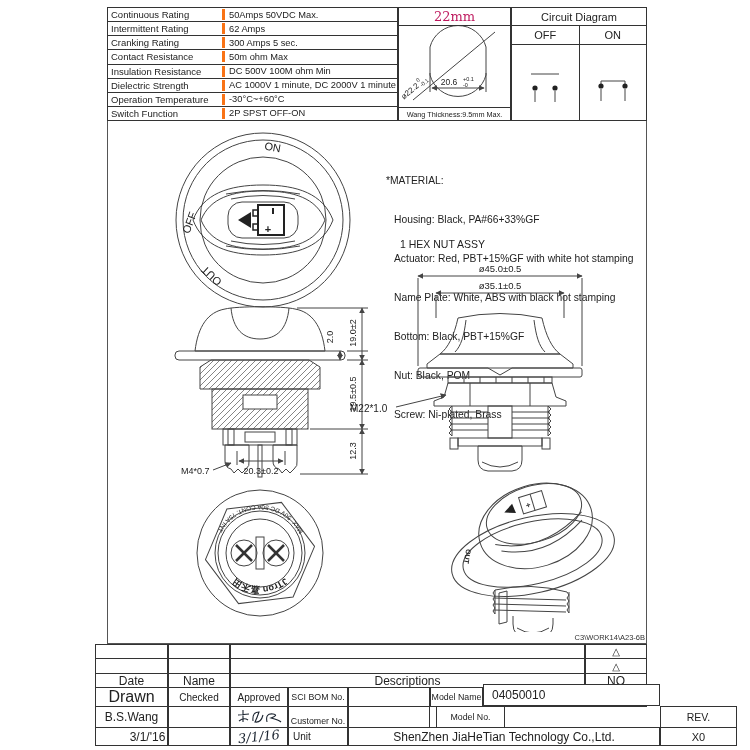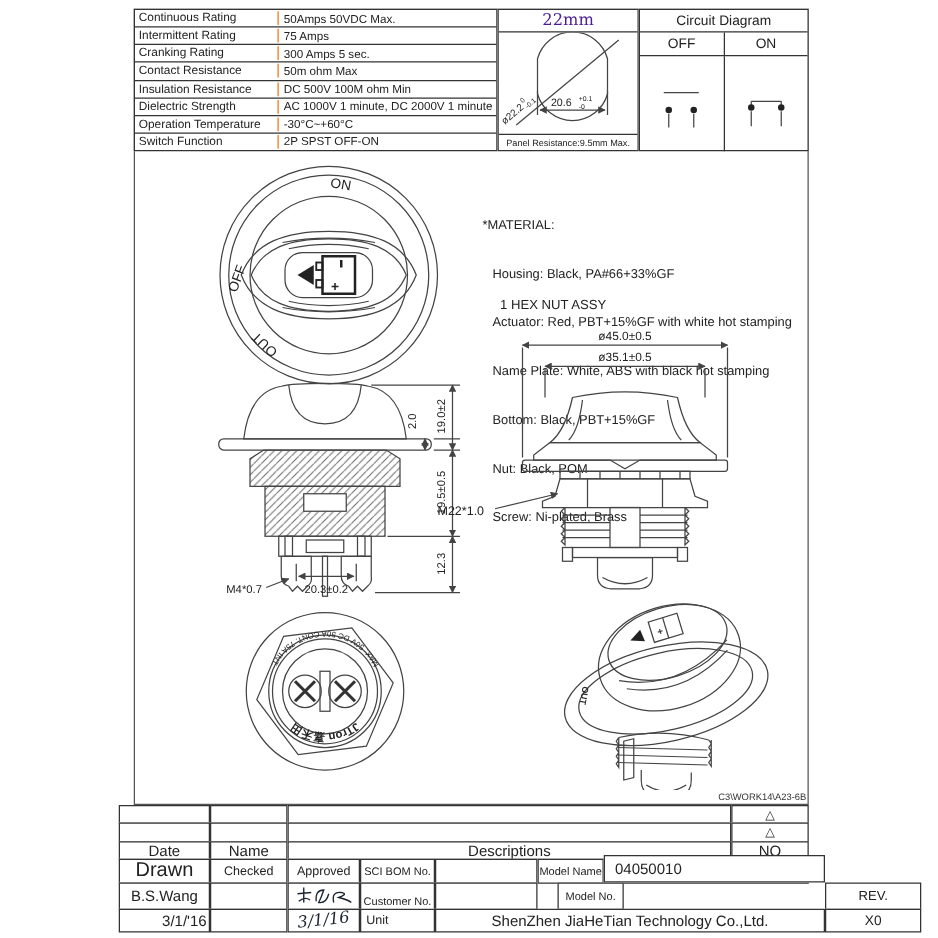--- a/index.html
+++ b/index.html
@@ -5,26 +5,26 @@
   html,body{margin:0;padding:0;background:#fff;}
   #page{position:relative;width:750px;height:750px;background:#fff;
         font-family:"Liberation Sans",sans-serif;color:#222;overflow:hidden;}
   .abs{position:absolute;box-sizing:border-box;}
   
   #frame{border:1px solid #555;}
   
   #spec{border:1px solid #333;display:flex;flex-direction:column;background:#fff;}
   .spec-row{flex:1;display:flex;border-bottom:1px solid #333;align-items:center;}
   .spec-row:last-child{border-bottom:none;}
-  .spec-label{width:108px;padding:0 3px;border-right:1px solid #f97316;font-size:9.5px;white-space:nowrap;overflow:hidden;}
+  .spec-label{width:108px;padding:0 3px;border-right:3px solid #f97316;font-size:9.5px;white-space:nowrap;overflow:hidden;}
   .spec-value{flex:1;padding:0 4px;font-size:9.3px;white-space:nowrap;overflow:hidden;}
   
   .panel{border:1px solid #333;background:#fff;}
   .panel-h{border-bottom:1px solid #333;text-align:center;font-size:11px;display:flex;align-items:center;justify-content:center;}
-  #hole-title{color:#4c1d95;font-family:"DejaVu Serif",serif;font-size:13px;}
+  #hole-title{color:#be185d;font-family:"DejaVu Serif",serif;font-size:13px;}
   #circ-sub{display:flex;border-bottom:1px solid #333;}
   #circ-sub div{flex:1;text-align:center;font-size:11px;line-height:18px;}
   #circ-sub div:first-child{border-right:1px solid #333;}
   #circ-body{display:flex;}
   #circ-body .ccell{flex:1;}
   #circ-body .ccell:first-child{border-right:1px solid #333;}
   
   #materials{font-size:10.3px;line-height:13px;white-space:pre;}
   #materials .mline{padding-left:8px;}
   #materials .mline:first-child{padding-left:0;}
@@ -47,21 +47,21 @@
 
   <div id="frame" class="abs" style="left:107px;top:7px;width:540px;height:637px;"></div>
 
   <div id="spec" class="abs" style="left:107px;top:7px;width:291px;height:114px;">
     <div class="spec-row">
         <div class="spec-label">Continuous Rating</div>
         <div class="spec-value">50Amps   50VDC Max.</div>
       </div>
     <div class="spec-row">
         <div class="spec-label">Intermittent Rating</div>
-        <div class="spec-value">75 Amps</div>
+        <div class="spec-value">62 Amps</div>
       </div>
     <div class="spec-row">
         <div class="spec-label">Cranking Rating</div>
         <div class="spec-value">300 Amps  5 sec.</div>
       </div>
     <div class="spec-row">
         <div class="spec-label">Contact Resistance</div>
         <div class="spec-value">50m ohm Max</div>
       </div>
     <div class="spec-row">
@@ -102,21 +102,21 @@
       <text x="50" y="59" font-size="8.5" text-anchor="middle">20.6</text>
       <text x="64" y="55" font-size="5.5">+0.1</text>
       <text x="64" y="61" font-size="5.5">-0</text>
 
       <g transform="rotate(-40 14 66)">
         <text x="2" y="66" font-size="8">ø22.2</text>
         <text x="24" y="62" font-size="5.5">0</text>
         <text x="24" y="68" font-size="5.5">-0.1</text>
       </g>
     </svg>
-    <div class="panel-h" style="border-top:1px solid #333;border-bottom:none;height:13px;font-size:7.3px;white-space:nowrap;">Panel Resistance:9.5mm Max.</div>
+    <div class="panel-h" style="border-top:1px solid #333;border-bottom:none;height:13px;font-size:7.3px;white-space:nowrap;">Wang Thickness:9.5mm Max.</div>
   </div>
 
   <div class="abs panel" style="left:511px;top:7px;width:136px;height:114px;">
     <div class="panel-h" style="height:17px;">Circuit Diagram</div>
     <div id="circ-sub">
       <div>OFF</div>
       <div>ON</div>
     </div>
     <div id="circ-body" style="height:76px;">
       <div class="ccell">
@@ -375,21 +375,21 @@
 
   <div class="cell abs" style="left:95px;top:706px;width:73px;height:22px;font-size:12px;">B.S.Wang</div>
   <div class="cell abs" style="left:168px;top:706px;width:62px;height:22px;"></div>
   <div class="cell abs" style="left:230px;top:706px;width:58px;height:22px;">
     <svg width="50" height="18" viewBox="0 0 50 18">
       <path d="M4,7 L15,6 M9,2 L9,14 M5,13 Q10,9 14,12 M19,13 Q18,4 25,4 Q23,10 21,14 Q27,15 29,7 M33,14 Q31,5 39,6 Q45,7 37,10 Q45,12 47,14" fill="none" stroke="#1b2430" stroke-width="1.1"></path>
     </svg>
   </div>
   <div class="cell abs" style="left:288px;top:706px;width:60px;height:30px;font-size:8.8px;">Customer No.</div>
   <div class="cell abs" style="left:348px;top:706px;width:82px;height:22px;"></div>
-  <div class="cell abs" style="left:446px;top:706px;width:53px;height:22px;font-size:8.8px;">Model No.</div>
+  <div class="cell abs" style="left:436px;top:706px;width:69px;height:22px;font-size:8.8px;">Model No.</div>
   <div class="cell abs left" style="left:483px;top:684px;width:177px;height:22px;font-size:12px;padding-left:8px;">04050010</div>
   <div class="cell abs" style="left:660px;top:706px;width:77px;height:22px;font-size:10.5px;">REV.</div>
 
   <div class="cell abs" style="left:95px;top:727px;width:73px;height:19px;font-size:12px;padding-left:32px;">3/1/'16</div>
   <div class="cell abs" style="left:168px;top:727px;width:62px;height:19px;"></div>
   <div class="cell abs" style="left:230px;top:727px;width:58px;height:19px;">
       <span class="hand">3/1/16</span>
     </div>
   <div class="cell abs left" style="left:288px;top:727px;width:60px;height:19px;font-size:10px;">Unit</div>
   <div class="cell abs" style="left:348px;top:727px;width:312px;height:19px;font-size:12px;">ShenZhen JiaHeTian Technology Co.,Ltd.</div>

